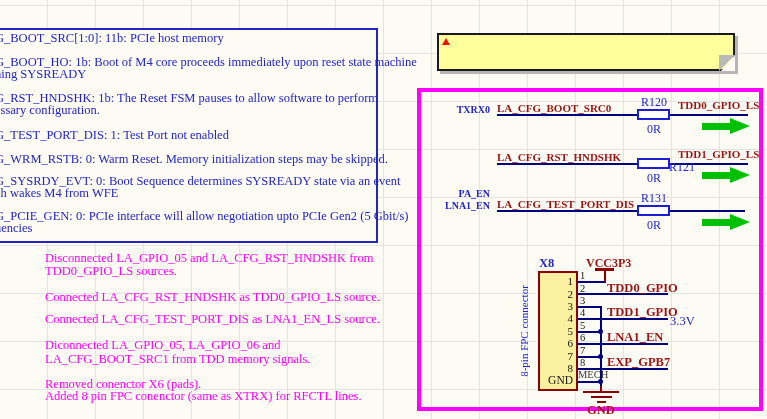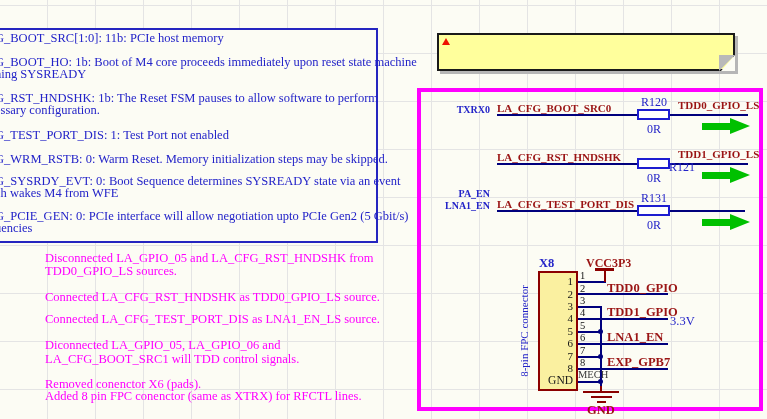--- a/index.html
+++ b/index.html
@@ -79,21 +79,21 @@
   <div class="bnote" style="left:-5px; top:186px;">ch wakes M4 from WFE</div>
   <div class="bnote" style="left:-5px; top:209px;">G_PCIE_GEN: 0: PCIe interface will allow negotiation upto PCIe Gen2 (5 Gbit/s)</div>
   <div class="bnote" style="left:-5px; top:221px;">uencies</div>
 
   <div>
     <div class="mnote" style="top:251px;">Disconnected LA_GPIO_05 and LA_CFG_RST_HNDSHK from</div>
     <div class="mnote" style="top:264px;">TDD0_GPIO_LS sources.</div>
     <div class="mnote" style="top:290px;">Connected LA_CFG_RST_HNDSHK as TDD0_GPIO_LS source.</div>
     <div class="mnote" style="top:312px;">Connected LA_CFG_TEST_PORT_DIS as LNA1_EN_LS source.</div>
     <div class="mnote" style="top:338px;">Diconnected LA_GPIO_05, LA_GPIO_06 and</div>
-    <div class="mnote" style="top:352px;">LA_CFG_BOOT_SRC1 will TDD control signals.</div>
+    <div class="mnote" style="top:352px;">LA_CFG_BOOT_SRC1 from TDD memory signals.</div>
     <div class="mnote" style="top:377px;">Removed conenctor X6 (pads).</div>
     <div class="mnote" style="top:389px;">Added 8 pin FPC conenctor (same as XTRX) for RFCTL lines.</div>
   </div>
 
   <div class="banner">
     <div class="note-marker"></div>
     <div class="fold-cut"></div>
     <div class="fold-flap"></div>
   </div>
 

